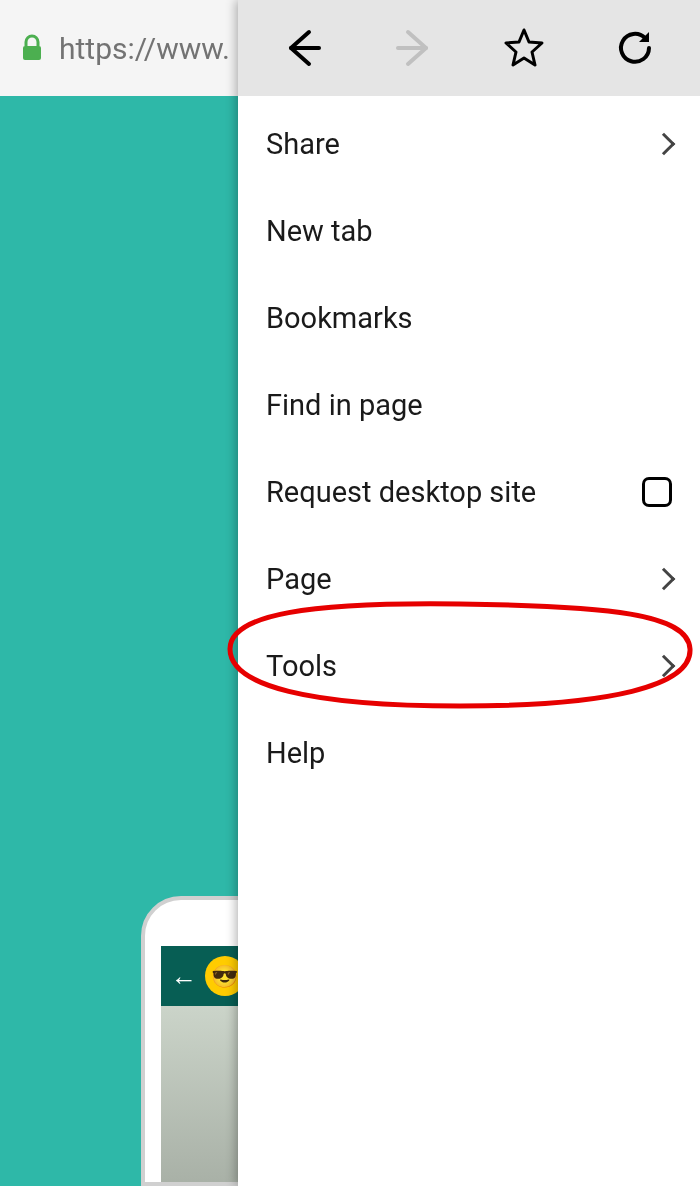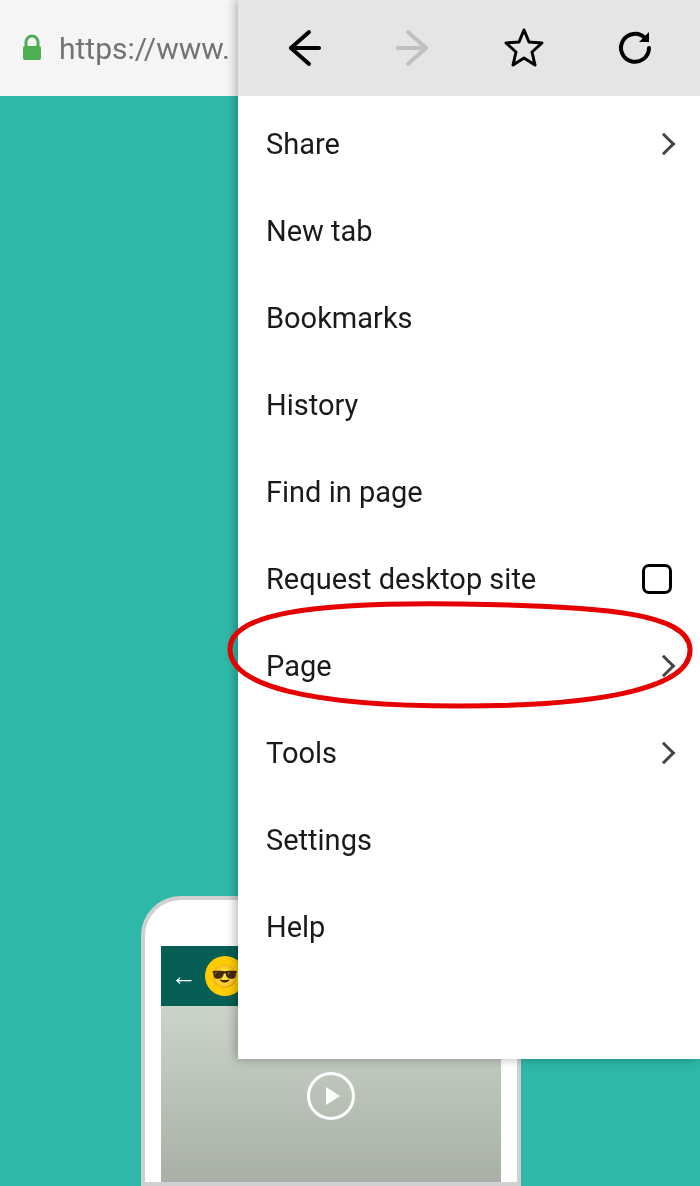--- a/index.html
+++ b/index.html
@@ -125,21 +125,21 @@
       display:flex;align-items:center;justify-content:center;
     }
     .play-tri {
       width:0;height:0;border-left:14px solid #fff;border-top:9px solid transparent;border-bottom:9px solid transparent;margin-left:4px;
     }
     .menu-panel {
       position: absolute;
       top: 0;
       left: 238px;
       width: 462px;
-      height: 1059px;
+      height: 1186px;
       background: #ffffff;
       box-shadow: -2px 0 10px rgba(0,0,0,0.3);
       z-index: 10;
     }
     .menu-toolbar {
       height: 96px;
       background: #e5e5e5;
       display: flex;
       align-items: center;
       justify-content: space-around;
@@ -260,39 +260,33 @@
       <span>Share</span>
       <span class="chevron"></span>
     </div>
     <div class="menu-item">
       <span>New tab</span>
     </div>
     <div class="menu-item">
       <span>Bookmarks</span>
     </div>
     <div class="menu-item">
-      <span>History</span>
-    </div>
-    <div class="menu-item">
       <span>Find in page</span>
     </div>
     <div class="menu-item">
       <span>Request desktop site</span>
       <span class="checkbox-square"></span>
     </div>
     <div class="menu-item">
       <span>Page</span>
       <span class="chevron"></span>
     </div>
     <div class="menu-item">
       <span>Tools</span>
       <span class="chevron"></span>
-    </div>
-    <div class="menu-item">
-      <span>Settings</span>
     </div>
     <div class="menu-item">
       <span>Help</span>
     </div>
   </div>
 </div>
 
 <svg class="annotation" viewBox="0 0 490 120">
   <path d="M 20 55 C 20 20, 100 8, 250 10 C 400 12, 478 20, 480 55 C 482 92, 400 112, 250 112 C 100 112, 20 92, 20 55 Z" fill="none" stroke="#e60000" stroke-width="5" stroke-linecap="round"></path>
 </svg>

